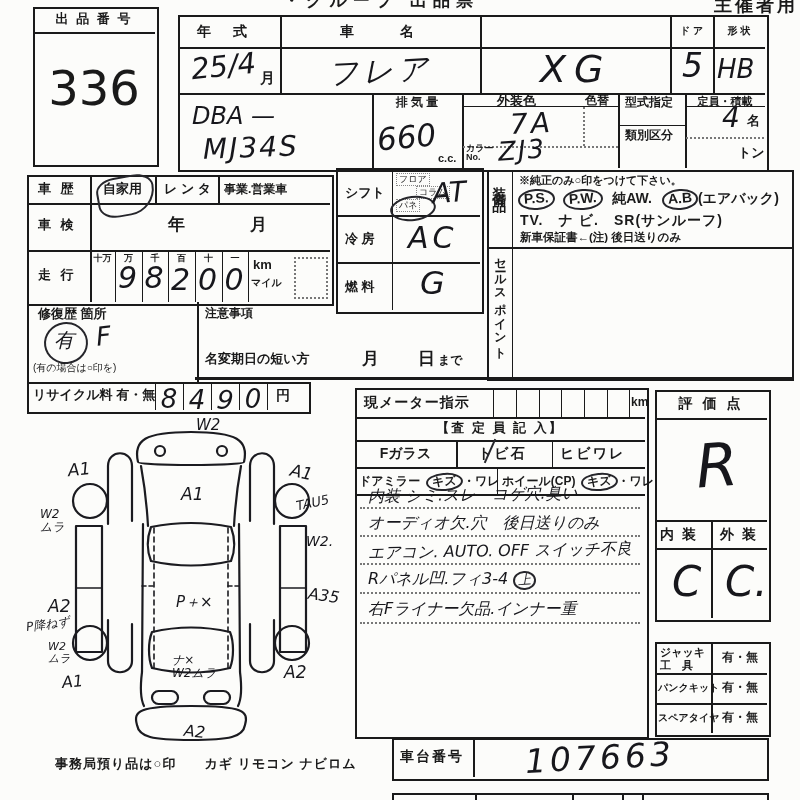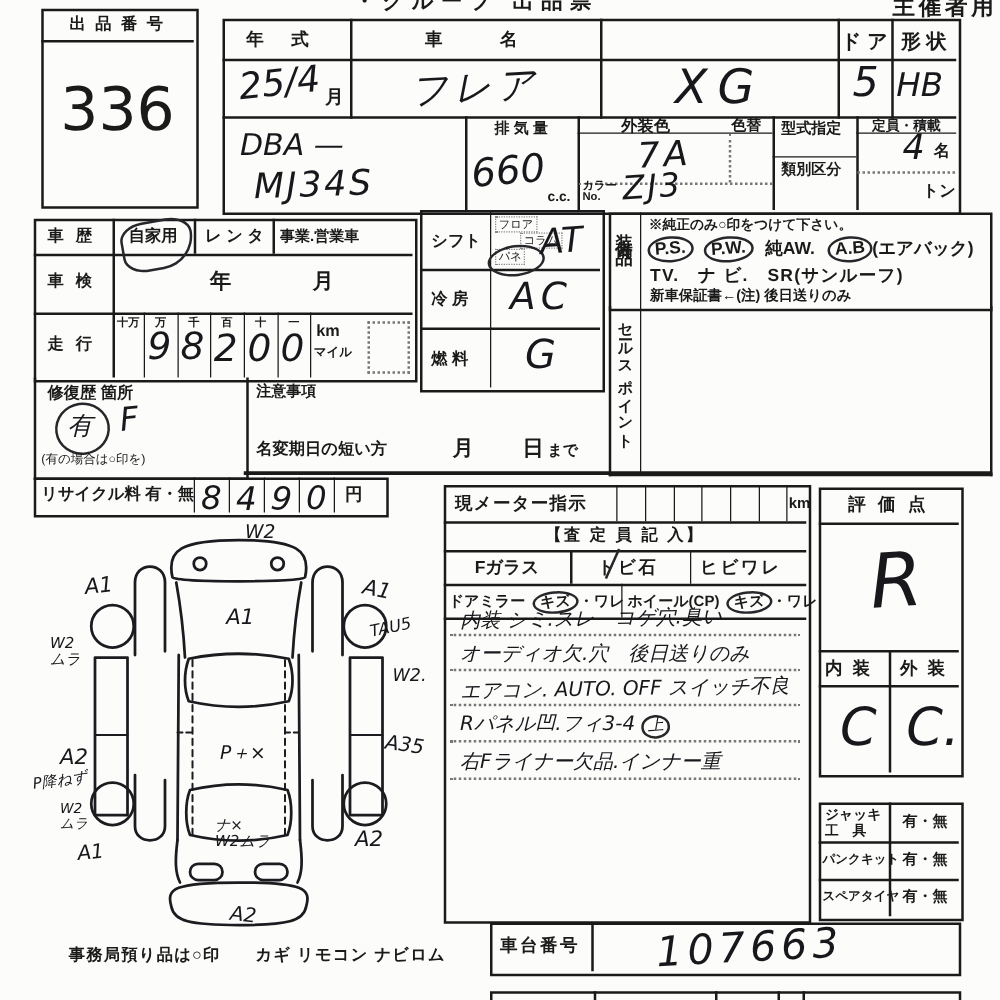--- a/index.html
+++ b/index.html
@@ -45,22 +45,22 @@
   <div class="ln" style="left:685px;top:93px;width:2px;height:75px;"></div>
   <div class="ln" style="left:462px;top:106px;width:156px;height:1px;"></div>
   <div class="ln" style="left:618px;top:125px;width:67px;height:1px;"></div>
   <div class="ln" style="left:685px;top:106px;width:80px;height:1px;"></div>
   <div class="dotv" style="left:583px;top:107px;height:39px;"></div>
   <div class="dotl" style="left:463px;top:146px;width:155px;"></div>
   <div class="dotl" style="left:686px;top:137px;width:78px;"></div>
 
   <div class="t b c" style="left:178px;top:24px;width:92px;font-size:14px;letter-spacing:4px;">年　式</div>
   <div class="t b c" style="left:280px;top:24px;width:200px;font-size:14px;letter-spacing:6px;">車　　名</div>
-  <div class="t b c" style="left:670px;top:25px;width:43px;font-size:16px;text-align:center;">ド ア</div>
-  <div class="t b c" style="left:713px;top:25px;width:52px;font-size:16px;">形 状</div>
+  <div class="t b c" style="left:670px;top:25px;width:43px;font-size:10px;text-align:center;">ド ア</div>
+  <div class="t b c" style="left:713px;top:25px;width:52px;font-size:10px;">形 状</div>
 
   <div class="t hw" style="left:191px;top:50px;font-size:29px;transform:rotate(-6deg);">25/4</div>
   <div class="t b" style="left:260px;top:70px;font-size:15px;">月</div>
   <div class="t hw" style="left:328px;top:54px;font-size:30px;letter-spacing:4px;transform:rotate(-3deg);">フレア</div>
   <div class="t hw" style="left:540px;top:48px;font-size:38px;letter-spacing:8px;">XG</div>
   <div class="t hw" style="left:682px;top:48px;font-size:33px;">5</div>
   <div class="t hw" style="left:717px;top:55px;font-size:26px;">HB</div>
 
   <div class="t b c" style="left:372px;top:96px;width:90px;font-size:12px;">排 気 量</div>
   <div class="t b" style="left:497px;top:94px;font-size:13px;">外装色</div>
@@ -305,21 +305,21 @@
     </g>
   </svg>
 
   <div class="t hw ann" style="left:196px;top:418px;font-size:15px;">W2</div>
   <div class="t hw ann" style="left:68px;top:461px;font-size:17px;transform:rotate(-6deg);">A1</div>
   <div class="t hw ann" style="left:181px;top:486px;font-size:17px;">A1</div>
   <div class="t hw ann" style="left:290px;top:464px;font-size:17px;transform:rotate(12deg);">A1</div>
   <div class="t hw ann" style="left:40px;top:508px;font-size:12px;">W2
 ムラ</div>
   <div class="t hw ann" style="left:296px;top:496px;font-size:13px;transform:rotate(-12deg);">TAU5</div>
-  <div class="t hw ann" style="left:306px;top:534px;font-size:14px;padding-left:8px;">W2.</div>
+  <div class="t hw ann" style="left:306px;top:534px;font-size:14px;">W2.</div>
   <div class="t hw ann" style="left:48px;top:598px;font-size:17px;">A2</div>
   <div class="t hw ann" style="left:176px;top:595px;font-size:15px;">P＋×</div>
   <div class="t hw ann" style="left:308px;top:588px;font-size:16px;transform:rotate(8deg);">A35</div>
   <div class="t hw ann" style="left:26px;top:618px;font-size:12px;transform:rotate(-8deg);">P降ねず</div>
   <div class="t hw ann" style="left:48px;top:641px;font-size:11px;">W2
 ムラ</div>
   <div class="t hw ann" style="left:62px;top:674px;font-size:16px;transform:rotate(-6deg);">A1</div>
   <div class="t hw ann" style="left:172px;top:654px;font-size:12px;">ナ×
 W2ムラ</div>
   <div class="t hw ann" style="left:284px;top:664px;font-size:17px;">A2</div>

